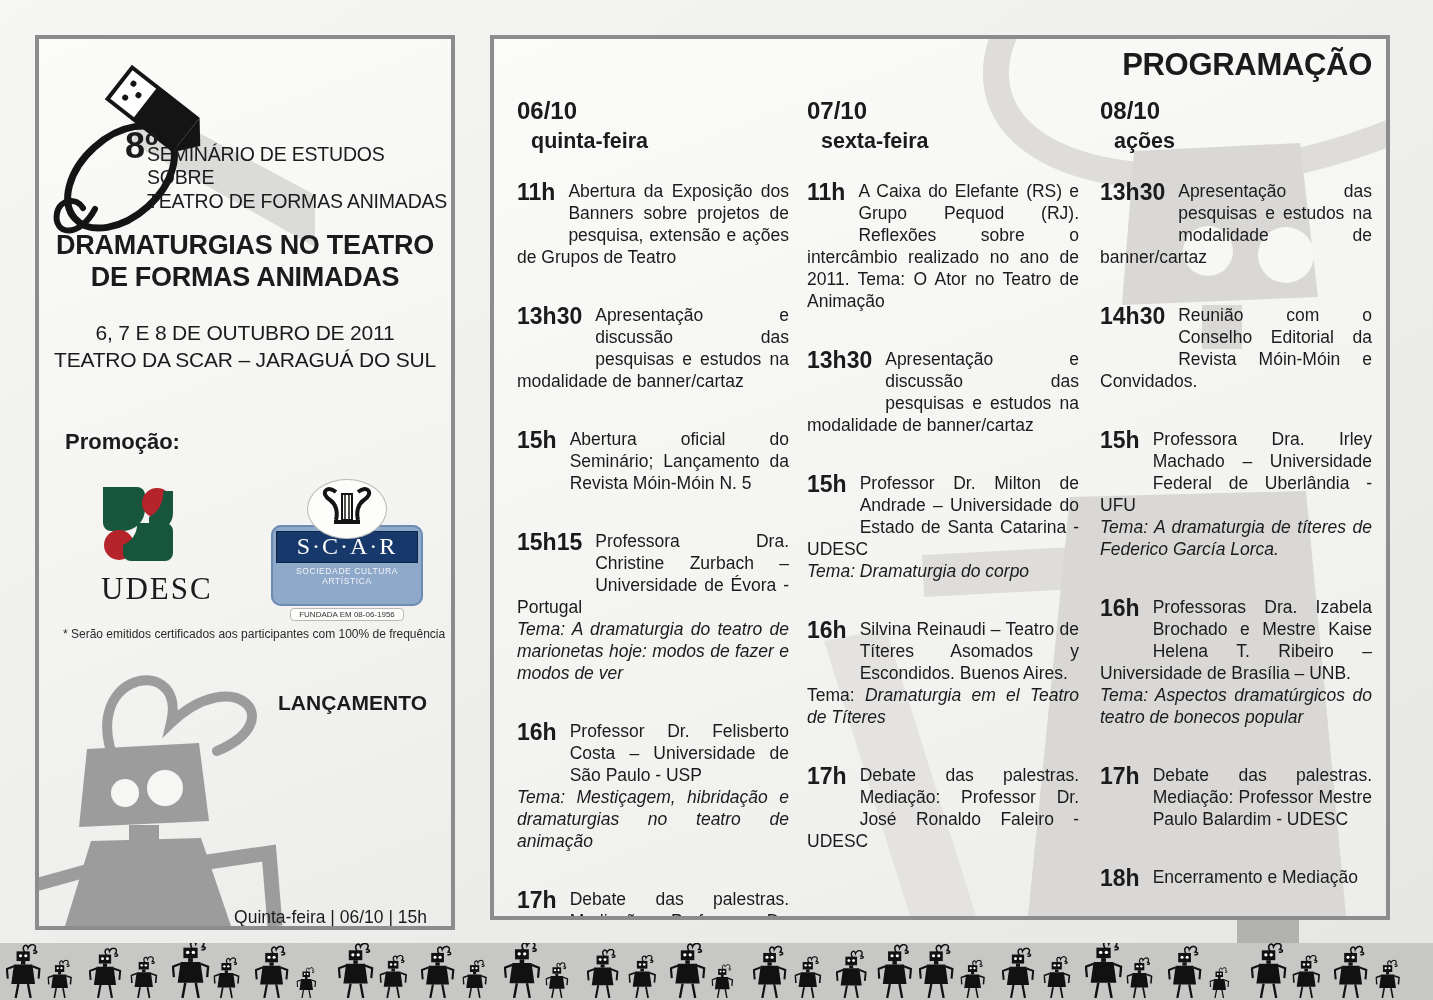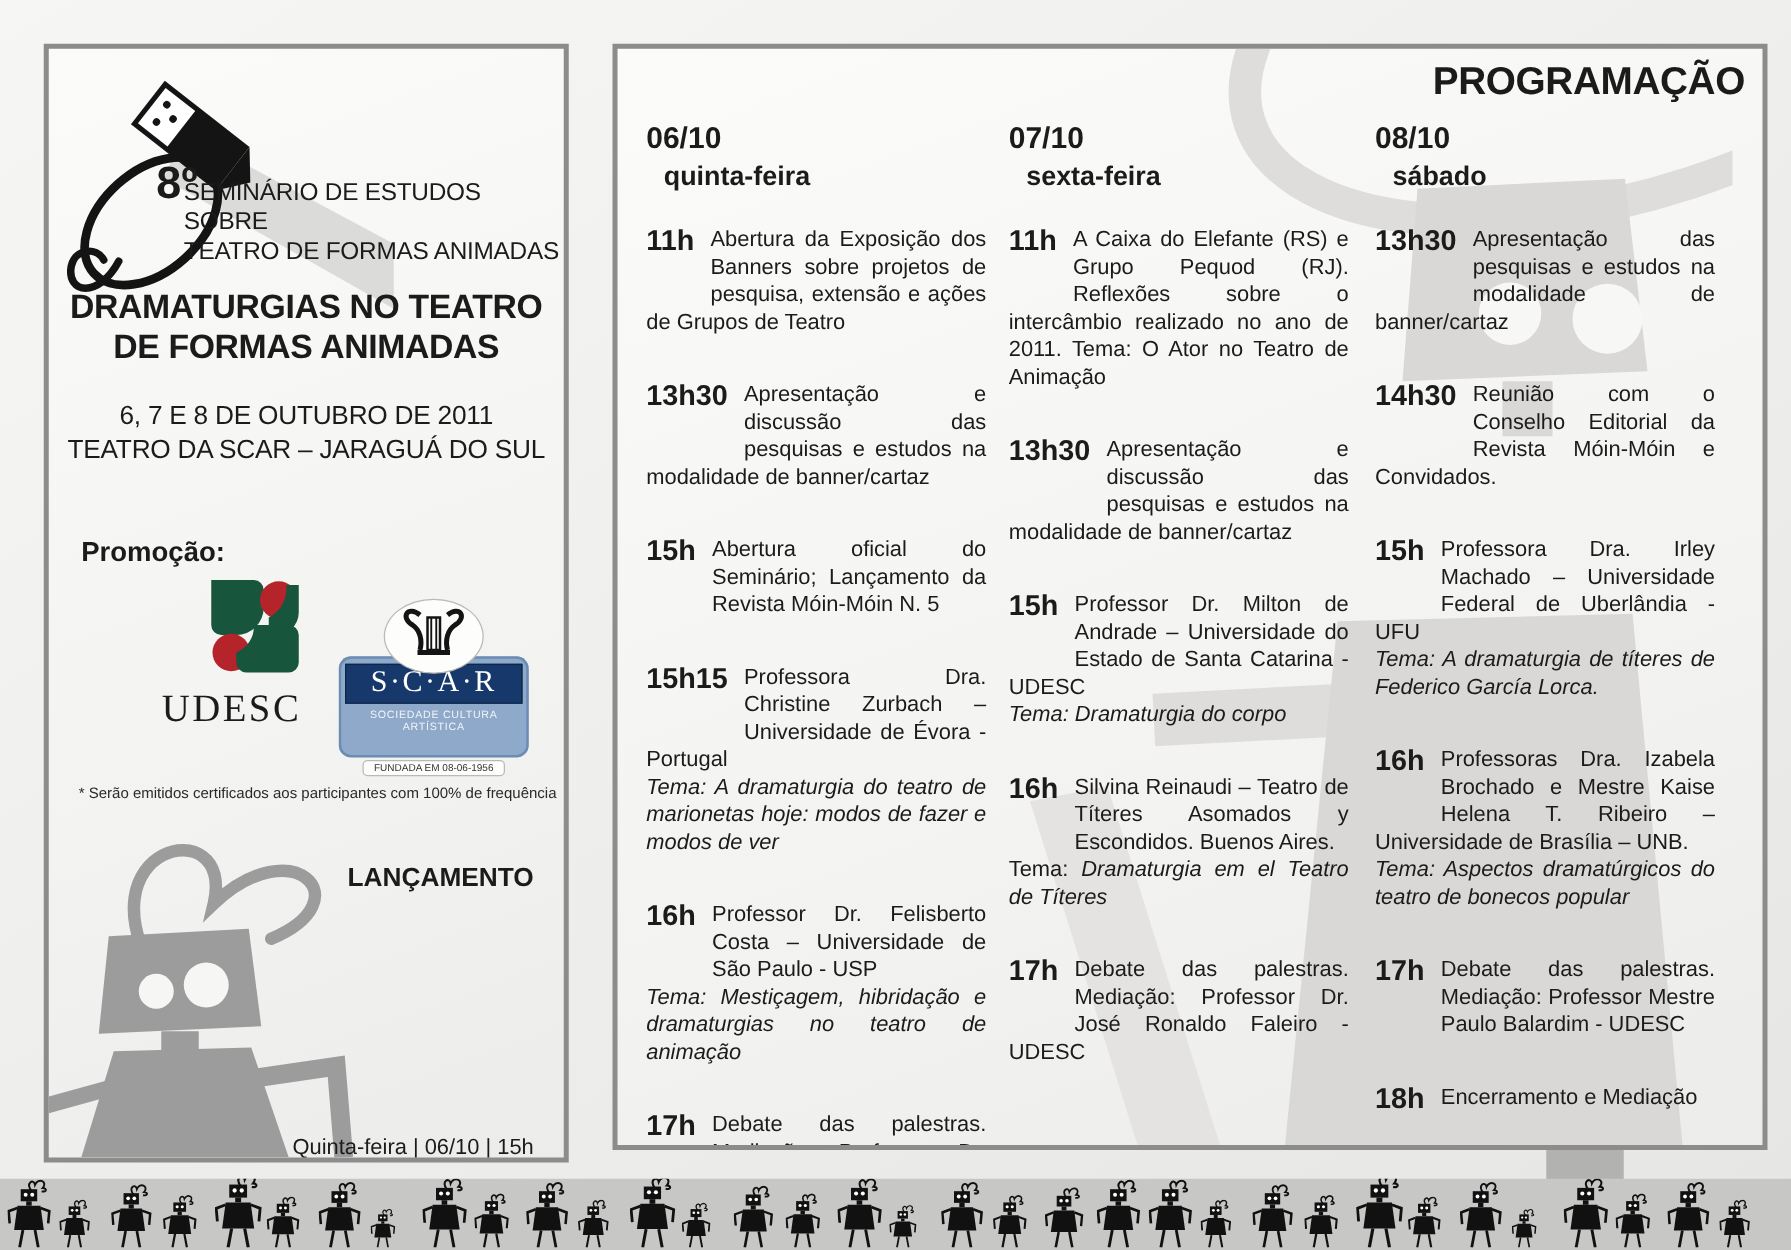--- a/index.html
+++ b/index.html
@@ -5,32 +5,32 @@
   html,body{margin:0;padding:0;background:#dfdfdd;}
   .page{position:relative;width:1433px;height:1000px;overflow:hidden;
         background:linear-gradient(150deg,#f6f6f4 0%,#efefed 45%,#e6e6e4 100%);
         font-family:"Liberation Sans","DejaVu Sans",sans-serif;color:#1b1b1b;}
 
   
   .panel{position:absolute;border:4px solid #8c8c8c;
          background:linear-gradient(160deg,#fbfbf9 0%,#f3f3f1 60%,#ececea 100%);
          overflow:hidden;}
   .left-panel{left:35px;top:35px;width:412px;height:887px;}
-  .right-panel{left:490px;top:35px;width:892px;height:877px;padding-left:24px;}
+  .right-panel{left:490px;top:35px;width:892px;height:877px;}
 
   
   .logo-graphic{position:absolute;left:8px;top:8px;}
   .edition{position:absolute;left:86px;top:86px;font-size:36px;font-weight:bold;}
   .seminar-lines{position:absolute;left:108px;top:104px;font-size:19.5px;line-height:1.2;letter-spacing:-0.2px;}
   .main-title{position:absolute;left:0;top:190px;width:100%;text-align:center;
               font-size:27px;font-weight:bold;line-height:1.2;letter-spacing:-0.3px;}
   .date-block{position:absolute;left:0;top:280px;width:100%;text-align:center;
               font-size:21px;line-height:1.3;letter-spacing:-0.2px;}
   .promo-label{position:absolute;left:26px;top:390px;font-size:22px;font-weight:bold;}
-  .udesc-logo{position:absolute;left:62px;top:423px;width:140px;text-align:right;}
+  .udesc-logo{position:absolute;left:62px;top:446px;width:140px;text-align:left;}
   .udesc-name{font-family:"Liberation Serif","DejaVu Serif",serif;font-size:31px;letter-spacing:2px;margin-top:4px;}
   .scar-logo{position:absolute;left:232px;top:440px;width:152px;text-align:center;}
   .scar-ellipse{position:relative;margin:0 auto;width:78px;height:58px;background:#fdfdfc;border:1px solid #b9b9b7;
                 border-radius:50%;z-index:2;}
   .scar-banner{position:relative;margin-top:-14px;background:#8ea9c9;border-radius:10px;
                box-shadow:0 0 0 2px #6d8cb4 inset;padding:6px 5px 20px 5px;z-index:1;}
   .scar-name{background:#17386a;color:#fff;font-family:"Liberation Serif","DejaVu Serif",serif;
              font-size:24px;letter-spacing:2px;padding:1px 0 2px 0;border:1px solid #0e2748;}
   .scar-sub{color:#f2f4f8;font-size:8.5px;letter-spacing:0.6px;margin-top:3px;}
   .scar-founded{background:#fdfdfc;border:1px solid #b9b9b7;border-radius:4px;font-size:8px;
@@ -191,21 +191,21 @@
 
   <p class="entry"><span class="time">15h</span><span class="txt">Professor Dr. Milton de Andrade – Universidade do Estado de Santa Catarina - UDESC</span><span class="tema-line"><span class="tema-plain"></span><span class="tema-italic">Tema: Dramaturgia do corpo</span></span></p>
 
   <p class="entry"><span class="time">16h</span><span class="txt">Silvina Reinaudi – Teatro de Títeres Asomados y Escondidos. Buenos Aires.</span><span class="tema-line"><span class="tema-plain">Tema: </span><span class="tema-italic">Dramaturgia em el Teatro de Títeres</span></span></p>
 
   <p class="entry"><span class="time">17h</span><span class="txt">Debate das palestras. Mediação: Professor Dr. José Ronaldo Faleiro - UDESC</span><span class="tema-line"><span class="tema-plain"></span><span class="tema-italic"></span></span></p>
 </div>
     </div>
     <div class="col col-2">
       <div class="col-date">08/10</div>
-      <div class="col-day">sábado</div>
+      <div class="col-day">ações</div>
       <div class="entries">
   <p class="entry"><span class="time">13h30</span><span class="txt">Apresentação das pesquisas e estudos na modalidade de banner/cartaz</span><span class="tema-line"><span class="tema-plain"></span><span class="tema-italic"></span></span></p>
 
   <p class="entry"><span class="time">14h30</span><span class="txt">Reunião com o Conselho Editorial da Revista Móin-Móin e Convidados.</span><span class="tema-line"><span class="tema-plain"></span><span class="tema-italic"></span></span></p>
 
   <p class="entry"><span class="time">15h</span><span class="txt">Professora Dra. Irley Machado – Universidade Federal de Uberlândia - UFU</span><span class="tema-line"><span class="tema-plain"></span><span class="tema-italic">Tema: A dramaturgia de títeres de Federico García Lorca.</span></span></p>
 
   <p class="entry"><span class="time">16h</span><span class="txt">Professoras Dra. Izabela Brochado e Mestre Kaise Helena T. Ribeiro – Universidade de Brasília – UNB.</span><span class="tema-line"><span class="tema-plain"></span><span class="tema-italic">Tema: Aspectos dramatúrgicos do teatro de bonecos popular</span></span></p>
 
   <p class="entry"><span class="time">17h</span><span class="txt">Debate das palestras. Mediação: Professor Mestre Paulo Balardim - UDESC</span><span class="tema-line"><span class="tema-plain"></span><span class="tema-italic"></span></span></p>

